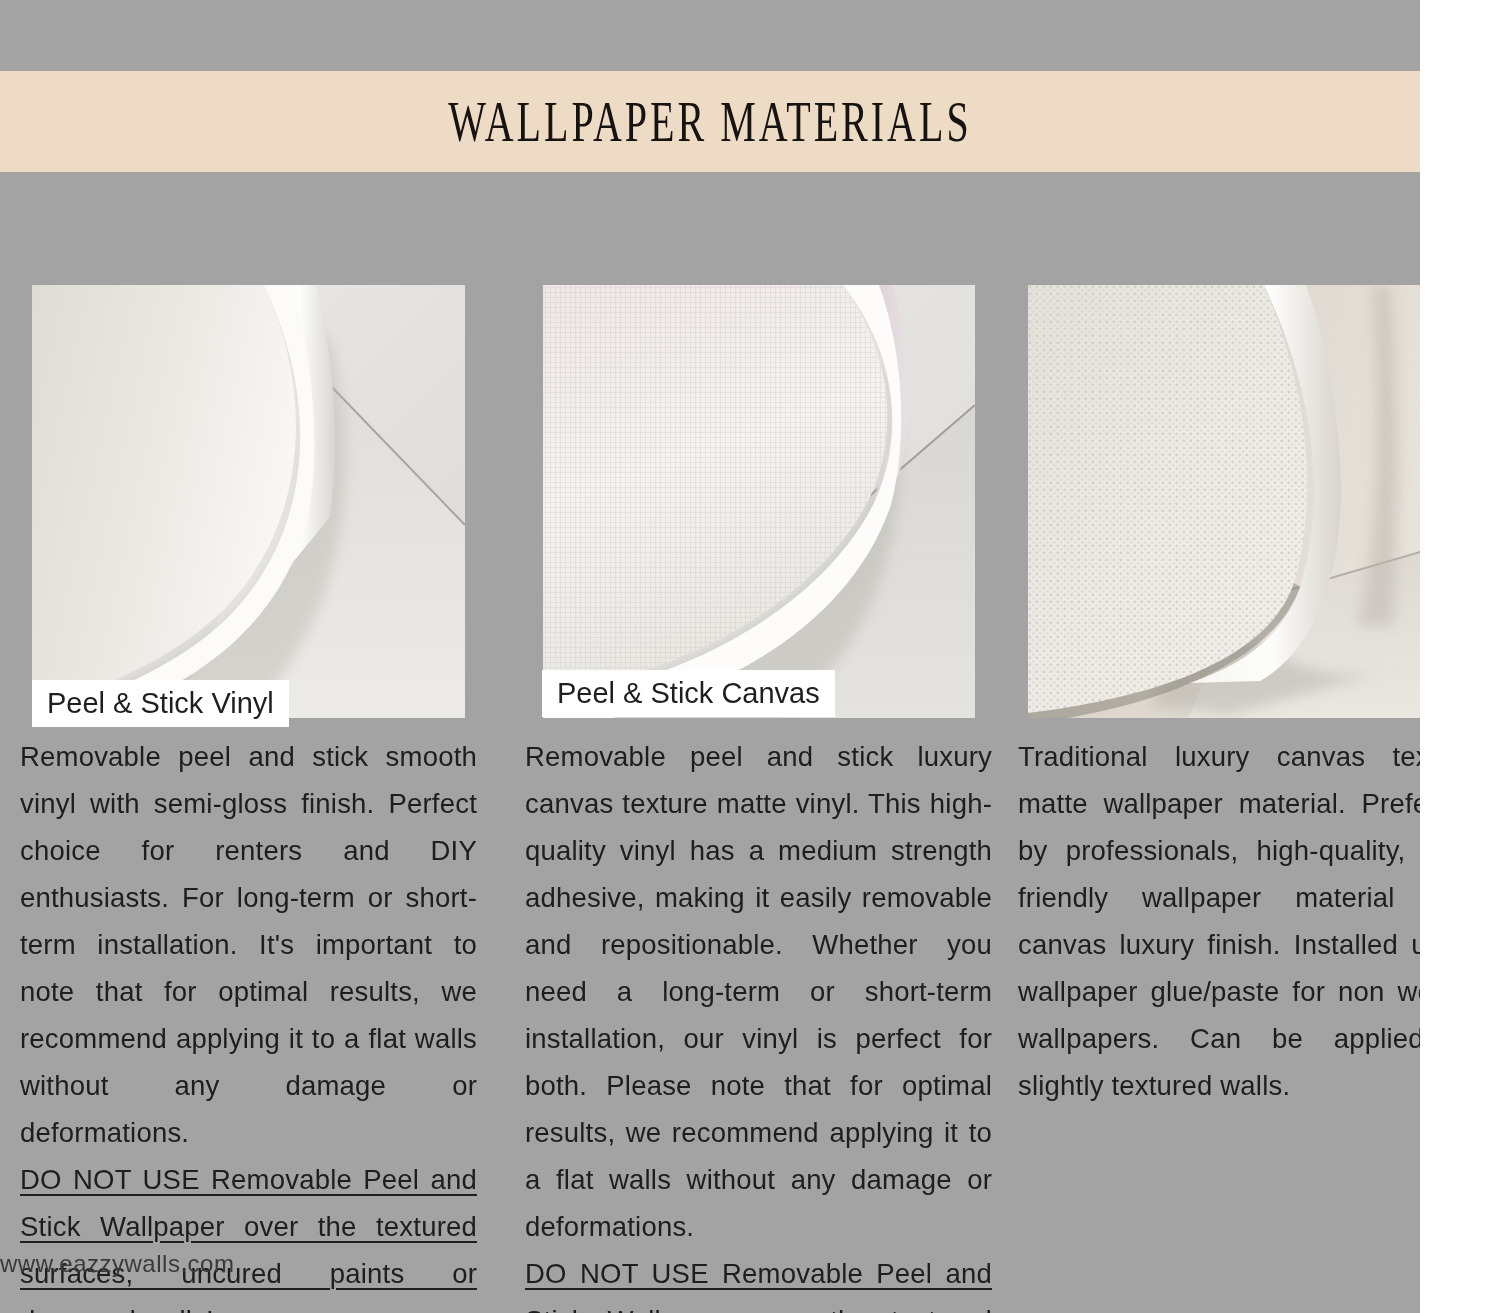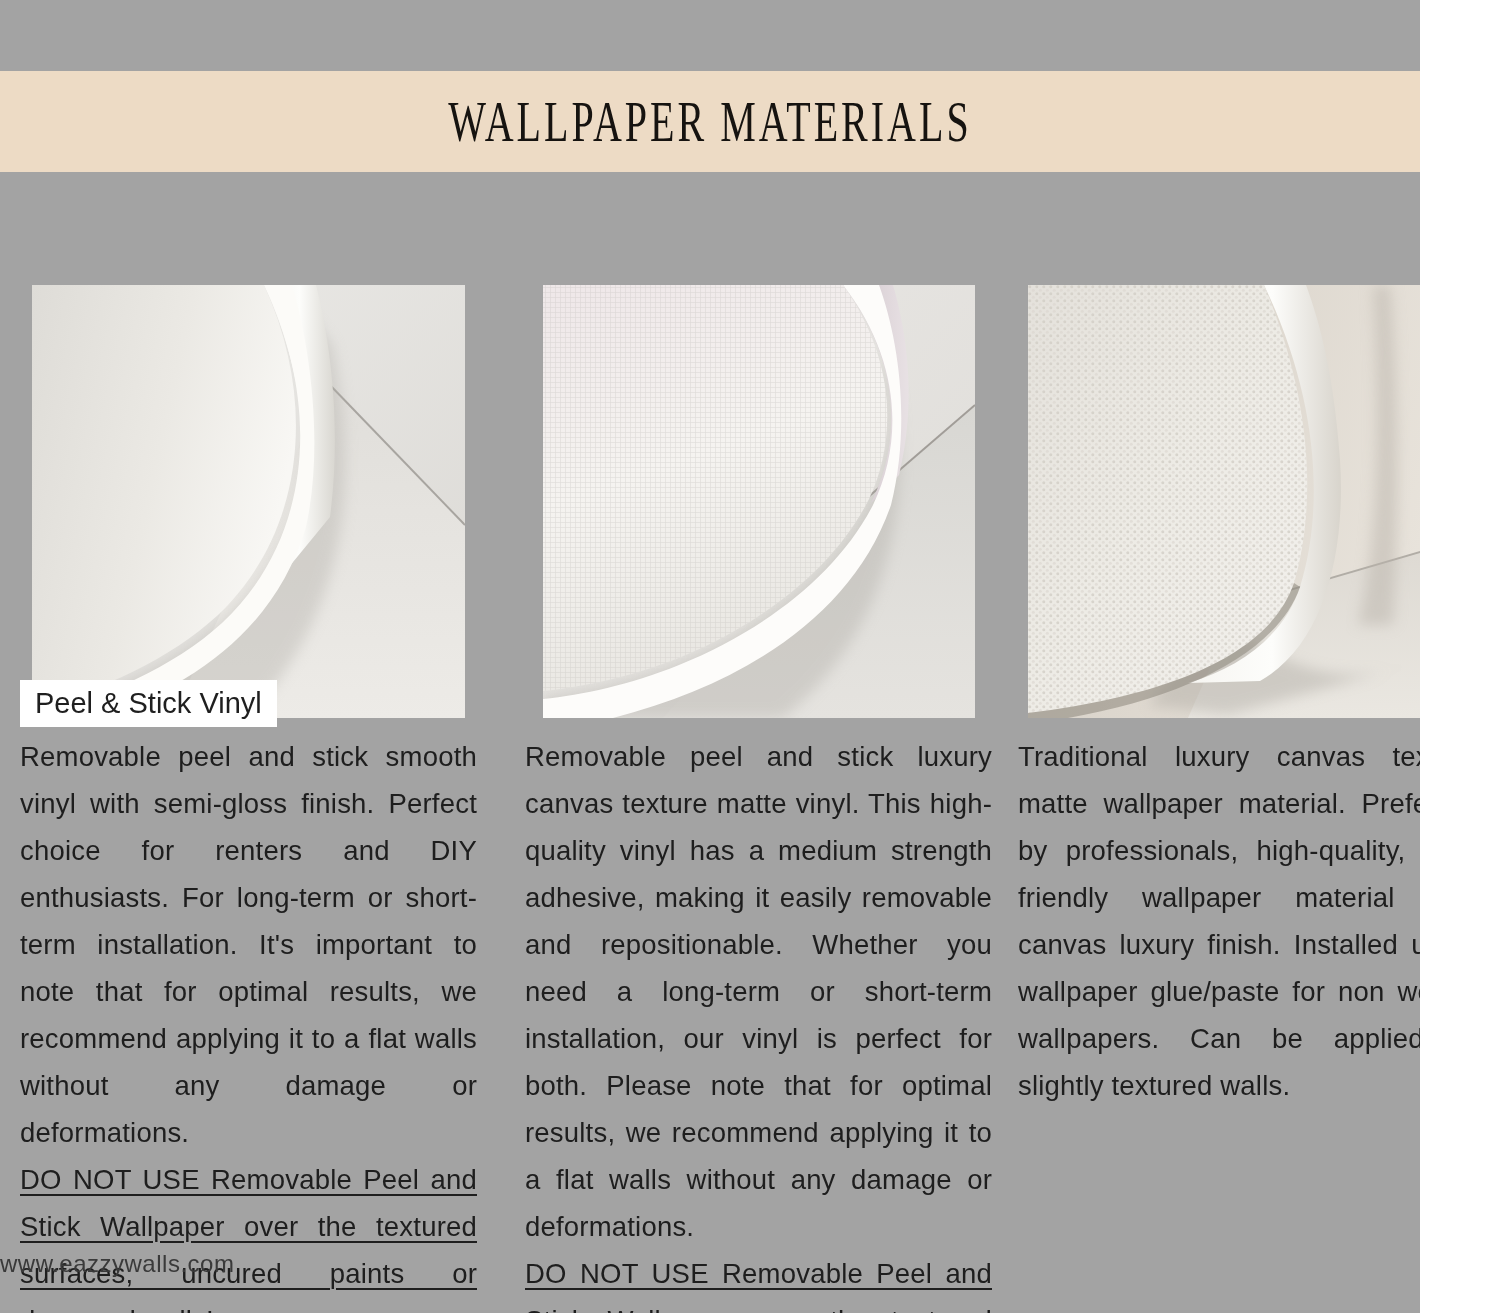--- a/index.html
+++ b/index.html
@@ -26,21 +26,21 @@
   .card-3{left:1018px;width:460px;}
   .figure{position:absolute;top:0;height:433px;}
   .card-1 .figure{left:12px;width:433px;}
   .card-2 .figure{left:18px;width:432px;}
   .card-3 .figure{left:10px;width:433px;}
   .figure svg{display:block;width:100%;height:100%;}
   .label{
     position:absolute;background:#ffffff;color:#1f1f1f;
     font-size:29px;line-height:33px;padding:7px 15px;white-space:nowrap;
   }
-  .card-1 .label{left:0;top:395px;}
+  .card-1 .label{left:12px;top:395px;}
   .card-2 .label{left:17px;top:385px;}
   .card-3 .label{left:10px;top:385px;}
   .textblock{position:absolute;left:0;top:448px;width:100%;}
   .description,.warning{
     margin:0;color:#1e1e1e;font-size:27.5px;line-height:47px;
     text-align:justify;letter-spacing:0.2px;
   }
   .warning{
     text-decoration:underline;
     text-decoration-thickness:2px;
@@ -135,20 +135,21 @@
         <rect width="432" height="433" fill="url(#s2wall)"></rect>
         <polygon points="432,120 432,433 120,433 302,232" fill="url(#s2floor)"></polygon>
         <line x1="432" y1="120" x2="302" y2="232" stroke="#a19d98" stroke-width="2"></line>
         <path d="M305,10 C352,80 358,160 326,222 C290,292 216,346 134,380 C86,398 40,408 0,412 L0,433 L240,433 C330,360 372,250 352,100 Z" fill="#aeaba5" opacity="0.38" filter="url(#s2blur)"></path>
         <path d="M300,0 C354,70 362,152 328,218 L356,190 C374,118 364,48 350,0 Z" fill="url(#s2fold)"></path>
         <path d="M300,0 C356,72 362,154 330,220 C294,290 220,346 136,380 C86,400 40,410 0,414 L0,433 L70,433 C200,400 310,330 348,220 C368,140 356,55 336,0 Z" fill="#fdfcfa"></path>
         <path d="M0,0 L300,0 C350,70 356,150 326,214 C292,282 220,338 138,372 C88,392 40,402 0,406 Z" fill="url(#s2face)"></path>
         <path d="M0,0 L300,0 C350,70 356,150 326,214 C292,282 220,338 138,372 C88,392 40,402 0,406 Z" fill="url(#s2linen)"></path>
       </svg>
     </div>
+    <div class="label">Peel &amp; Stick Canvas</div>
     <div class="textblock">
       <p class="description">Removable peel and stick luxury canvas texture matte vinyl. This high-quality vinyl has a medium strength adhesive, making it easily removable and repositionable. Whether you need a long-term or short-term installation, our vinyl is perfect for both. Please note that for optimal results, we recommend applying it to a flat walls without any damage or deformations.</p>
       <p class="warning">DO NOT USE Removable Peel and Stick Wallpaper over the textured surfaces, uncured paints or damaged walls!.</p>
     </div>
   </article>
 
   <article class="card card-3">
     <div class="figure">
       <svg viewBox="0 0 433 433" preserveAspectRatio="none" aria-hidden="true">
         <defs>

